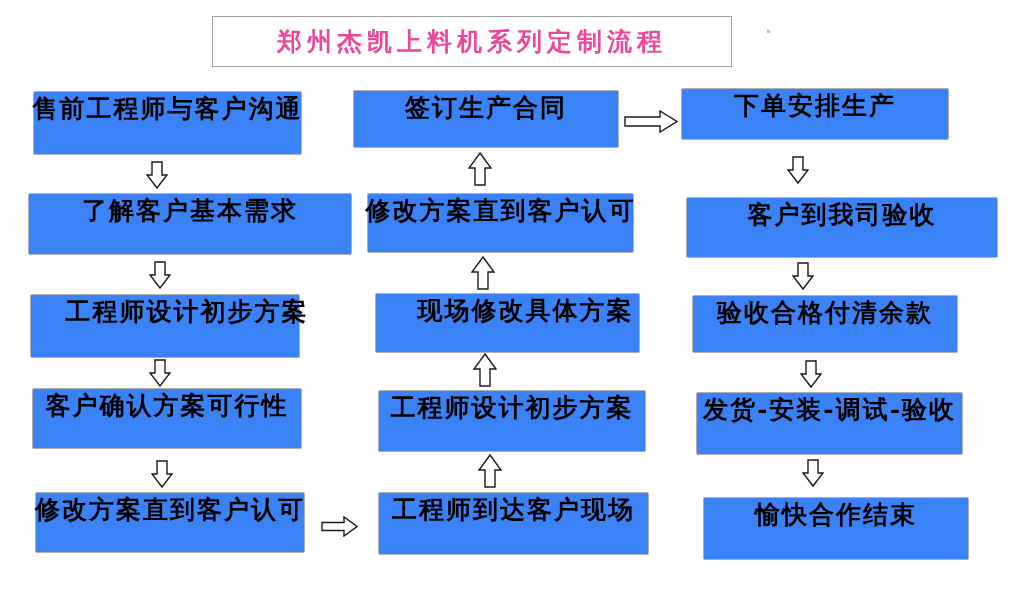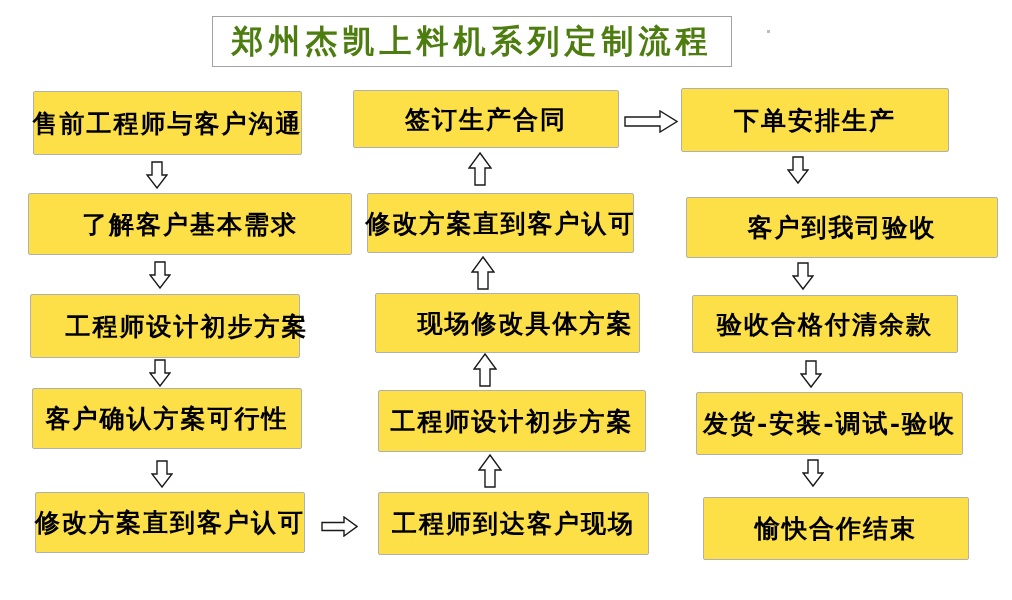--- a/index.html
+++ b/index.html
@@ -13,32 +13,32 @@
   }
   .title-box {
     position: absolute;
     left: 212px; top: 16px;
     width: 518px; height: 49px;
     border: 1px solid #a3a3a3;
     background: #ffffff;
     display: flex; align-items: center; justify-content: center;
   }
   .title-text {
-    font-size: 32px;
+    font-size: 25px;
     font-weight: bold;
     letter-spacing: 5px;
-    color: #4d7c0f;
+    color: #ec4899;
     white-space: nowrap;
   }
   .node {
     position: absolute;
-    background: #fde047;
+    background: #3b82f6;
     border: 1px solid #b0b0b0;
     border-radius: 2px;
-    display: flex; align-items: center; justify-content: center;
+    display: flex; align-items: flex-start; justify-content: center;
     box-sizing: border-box;
   }
   .node span {
     font-size: 25px;
     font-weight: bold;
     letter-spacing: 2px;
     color: #000000;
     white-space: nowrap;
   }
   .arrow { position: absolute; }
@@ -84,21 +84,21 @@
   <div class="node" style="left:375px; top:293px; width:265px; height:60px;padding-left:36px;">
     <span>现场修改具体方案</span>
   </div>
   <div class="node" style="left:378px; top:390px; width:268px; height:62px;">
     <span>工程师设计初步方案</span>
   </div>
   <div class="node" style="left:378px; top:492px; width:271px; height:63px;font-family:Liberation Serif, serif;">
     <span>工程师到达客户现场</span>
   </div>
 
-  <div class="node" style="left:681px; top:88px; width:268px; height:64px;">
+  <div class="node" style="left:681px; top:88px; width:268px; height:52px;">
     <span>下单安排生产</span>
   </div>
   <div class="node" style="left:686px; top:197px; width:312px; height:61px;">
     <span>客户到我司验收</span>
   </div>
   <div class="node" style="left:692px; top:295px; width:266px; height:58px;">
     <span>验收合格付清余款</span>
   </div>
   <div class="node" style="left:696px; top:392px; width:267px; height:63px;">
     <span>发货-安装-调试-验收</span>

